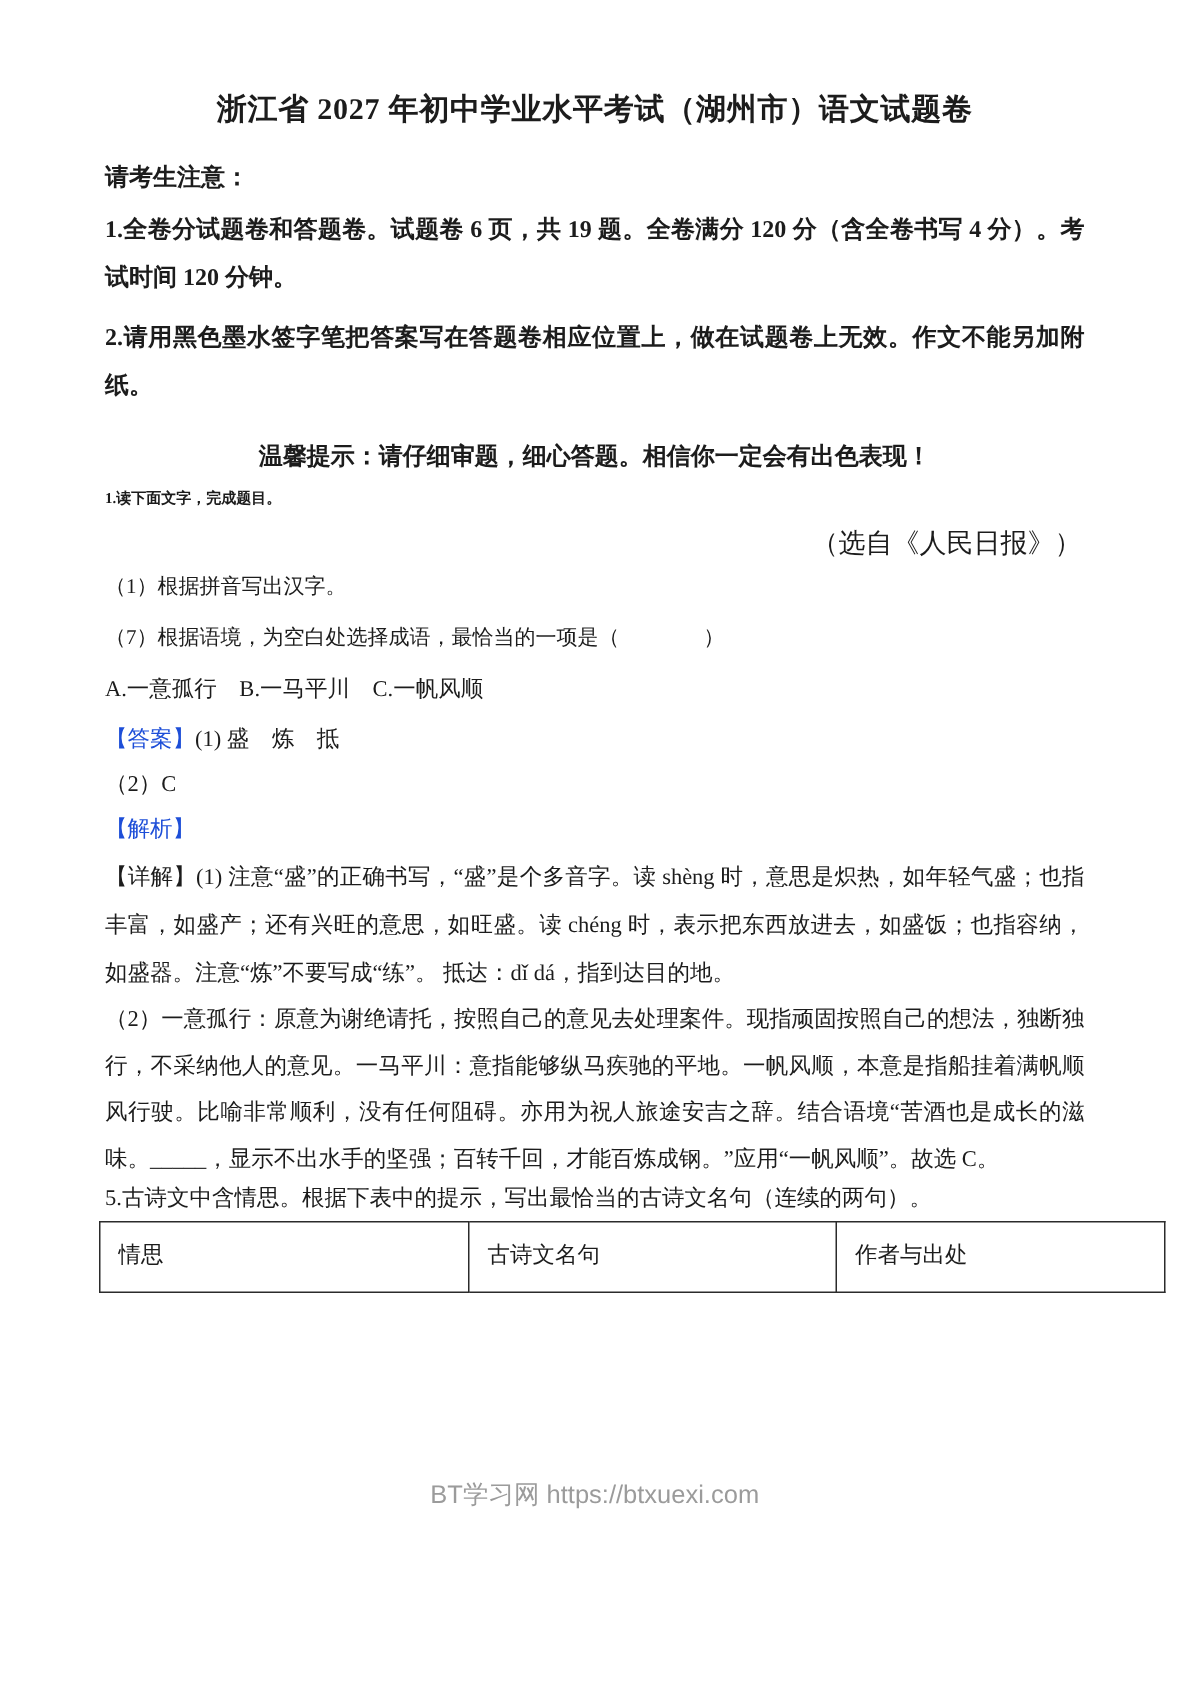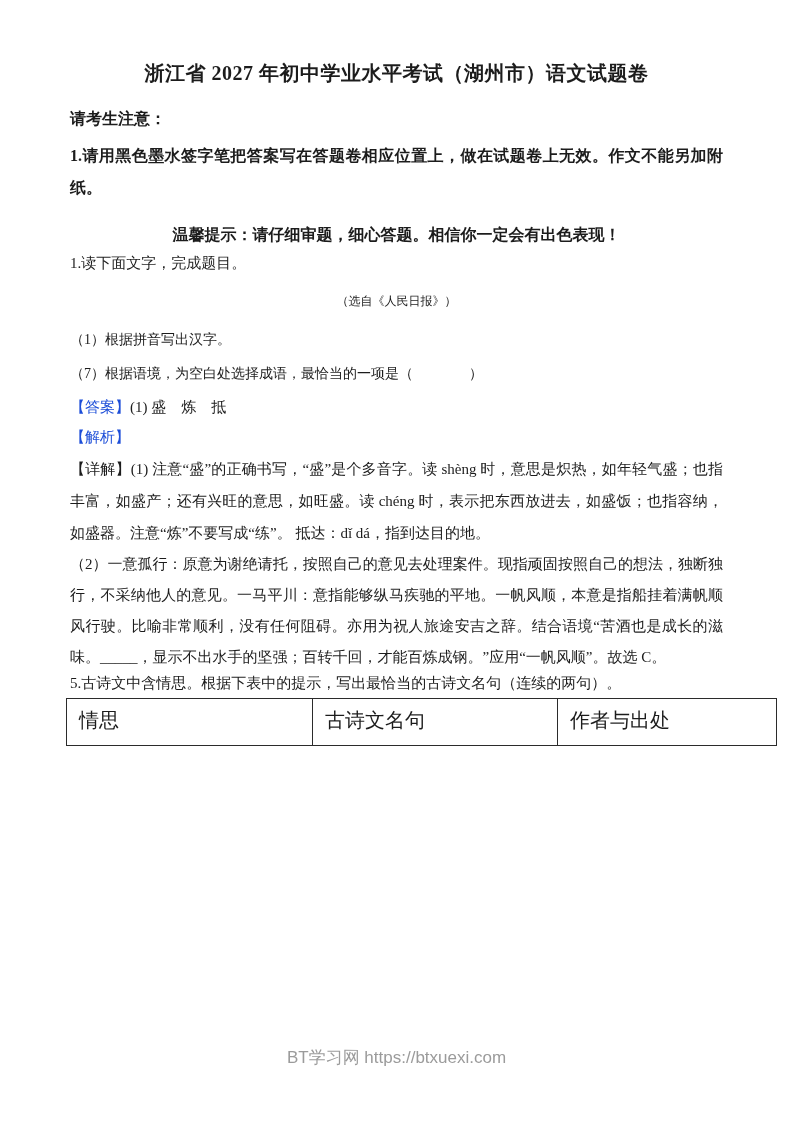--- a/index.html
+++ b/index.html
@@ -41,35 +41,36 @@
   .notice-item.second{margin-top:8px;}
   .tip{
     margin:18px 0 0 0;
     text-align:center;
     font-size:16px;
     font-weight:bold;
     line-height:26px;
   }
   .q-stem{
     margin:3px 0 4px 0;
-    font-size:15px;
+    font-size:10px;
     line-height:24px;
+    font-weight:bold;
   }
   .passage{
     margin:0;
     font-size:15px;
     line-height:32px;
     text-align:justify;
     text-indent:2em;
   }
   .source-line{
-    margin:13px;
-    font-size:12px;
+    margin:2px;
+    font-size:18px;
     line-height:26px;
-    text-align:center;
+    text-align:right;
   }
   .sub-q{
     margin:4px 0 0 0;
     font-size:14px;
     line-height:26px;
   }
   .sub-q.second{margin-top:8px;}
   .options-line{
     margin:8px 0 0 0;
     font-size:15px;
@@ -110,65 +111,68 @@
     border-collapse:collapse;
     table-layout:fixed;
     width:620px;
     margin:5px 0 0 -4px;
   }
   table.fill-table td{
     border:1px solid #2b2b2b;
     height:42px;
     vertical-align:middle;
     padding:0 17px 4px 12px;
-    font-size:20px;
+    font-size:15px;
     color:#1c1c1c;
   }
   .col1{width:216px;}
   .col2{width:215px;}
   .col3{width:189px;}
   .footer{
     position:absolute;
-    left:0;top:1046px;
+    left:0;top:985px;
     width:793px;
     text-align:center;
     font-family:"Liberation Sans","DejaVu Sans",sans-serif;
     font-size:17px;
     color:#9b9b9b;
     line-height:24px;
   }
 </style>
 </head>
 <body>
 
 <div class="page">
 
   <h1 class="doc-title">浙江省 2027 年初中学业水平考试（湖州市）语文试题卷</h1>
 
   <p class="notice-head">请考生注意：</p>
 
+  <p class="notice-item">1.全卷分试题卷和答题卷。试题卷 6 页，共 19 题。全卷满分 120 分（含全卷书写 4 分）。考试时间 120 分钟。</p>
 
-  <p class="notice-item second">1.请用黑色墨水签字笔把答案写在答题卷相应位置上，做在试题卷上无效。作文不能另加附纸。</p>
+  <p class="notice-item second">2.请用黑色墨水签字笔把答案写在答题卷相应位置上，做在试题卷上无效。作文不能另加附纸。</p>
 
   <p class="tip">温馨提示：请仔细审题，细心答题。相信你一定会有出色表现！</p>
 
   <p class="q-stem">1.读下面文字，完成题目。</p>
 
 
   <p class="source-line">（选自《人民日报》）</p>
 
   <p class="sub-q">（1）根据拼音写出汉字。</p>
 
   <p class="sub-q second">（7）根据语境，为空白处选择成语，最恰当的一项是（　　　　）</p>
 
+  <p class="options-line">A.一意孤行　B.一马平川　C.一帆风顺</p>
 
   <p class="answer-line">
     <span class="blue">【答案】</span><span>(1) 盛　炼　抵</span>
   </p>
 
+  <p class="answer-cont">（2）C</p>
 
   <p class="analysis-line">
     <span class="blue">【解析】</span>
   </p>
 
   <p class="detail-para">
     <span>【详解】</span><span>(1) 注意“盛”的正确书写，“盛”是个多音字。读 shèng 时，意思是炽热，如年轻气盛；也指丰富，如盛产；还有兴旺的意思，如旺盛。读 chéng 时，表示把东西放进去，如盛饭；也指容纳，如盛器。注意“炼”不要写成“练”。 抵达：dǐ dá，指到达目的地。</span>
   </p>
 
   <p class="detail-para second">（2）一意孤行：原意为谢绝请托，按照自己的意见去处理案件。现指顽固按照自己的想法，独断独行，不采纳他人的意见。一马平川：意指能够纵马疾驰的平地。一帆风顺，本意是指船挂着满帆顺风行驶。比喻非常顺利，没有任何阻碍。亦用为祝人旅途安吉之辞。结合语境“苦酒也是成长的滋味。_____，显示不出水手的坚强；百转千回，才能百炼成钢。”应用“一帆风顺”。故选 C。</p>

